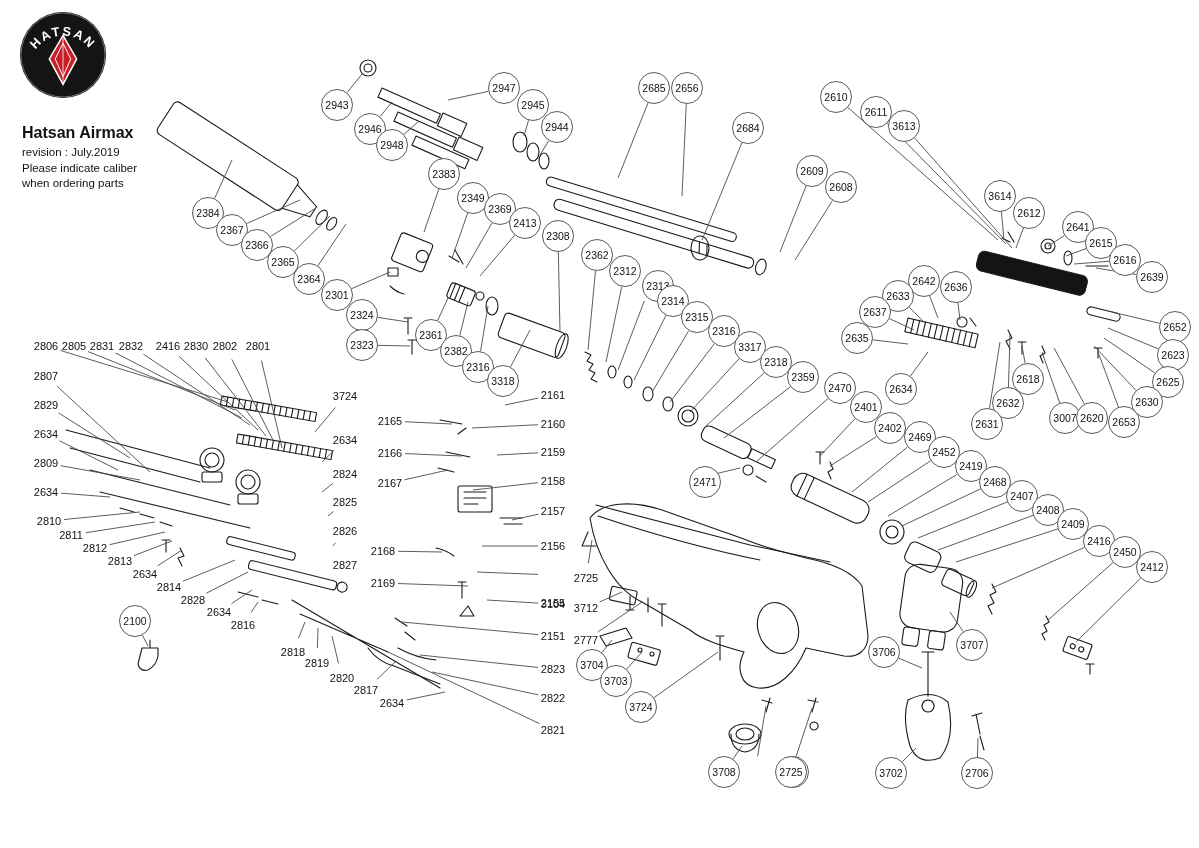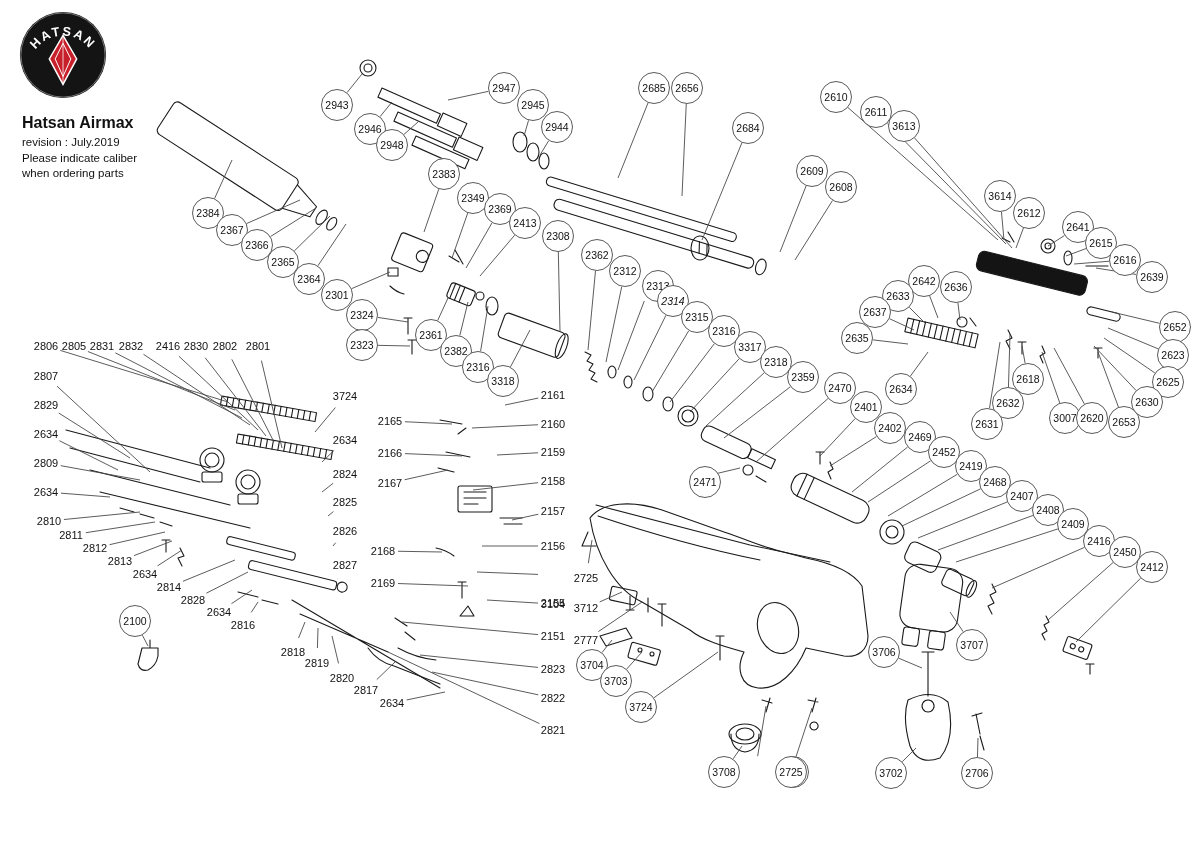--- a/index.html
+++ b/index.html
@@ -8,21 +8,21 @@
   .art,.leaders{position:absolute;left:0;top:0;pointer-events:none;}
   .art{z-index:1;}
   .leaders{z-index:2;}
   #callouts,#labels{position:absolute;left:0;top:0;width:100%;height:100%;z-index:3;}
   .callout{position:absolute;width:32px;height:32px;border:1px solid #5a5a5a;border-radius:50%;
            background:#fff;display:flex;align-items:center;justify-content:center;
            font-size:10.5px;line-height:1;color:#111;box-sizing:border-box;}
   .plabel{position:absolute;transform:translate(-50%,-50%);font-size:11px;line-height:1;color:#111;white-space:nowrap;}
   .leader{stroke:#4a4a4a;stroke-width:0.9;}
   .logo{position:absolute;left:18px;top:10px;z-index:4;}
-  .header{position:absolute;left:22px;top:114px;z-index:4;}
+  .header{position:absolute;left:22px;top:124px;z-index:4;}
   .title{font-size:16px;font-weight:bold;margin-bottom:3px;}
   .sub{font-size:11.5px;line-height:1.35;}
 </style>
 </head>
 <body>
 
 <div class="page">
 
   <div class="logo">
     <svg width="90" height="90" viewBox="0 0 92 92">
@@ -387,21 +387,21 @@
       <div class="callout" style="left: 321px; top: 279px;">2301</div>
       <div class="callout" style="left: 346px; top: 299px;">2324</div>
       <div class="callout" style="left: 346px; top: 329px;">2323</div>
       <div class="callout" style="left: 415px; top: 319px;">2361</div>
       <div class="callout" style="left: 440px; top: 335px;">2382</div>
       <div class="callout" style="left: 462px; top: 351px;">2316</div>
       <div class="callout" style="left: 487px; top: 365px;">3318</div>
       <div class="callout" style="left: 581px; top: 239px;">2362</div>
       <div class="callout" style="left: 609px; top: 255px;">2312</div>
       <div class="callout" style="left: 634px; top: 270px; margin-left: 8px;">2313</div>
-      <div class="callout" style="left: 657px; top: 285px; font-style: italic;">2314</div>
+      <div class="callout" style="left: 657px; top: 285px;">2314</div>
       <div class="callout" style="left: 681px; top: 301px;">2315</div>
       <div class="callout" style="left: 708px; top: 315px;">2316</div>
       <div class="callout" style="left: 734px; top: 331px;">3317</div>
       <div class="callout" style="left: 760px; top: 346px;">2318</div>
       <div class="callout" style="left: 787px; top: 361px;">2359</div>
       <div class="callout" style="left: 824px; top: 372px;">2470</div>
       <div class="callout" style="left: 796px; top: 155px;">2609</div>
       <div class="callout" style="left: 825px; top: 171px;">2608</div>
       <div class="callout" style="left: 984px; top: 180px;">3614</div>
       <div class="callout" style="left: 1013px; top: 197px;">2612</div>

